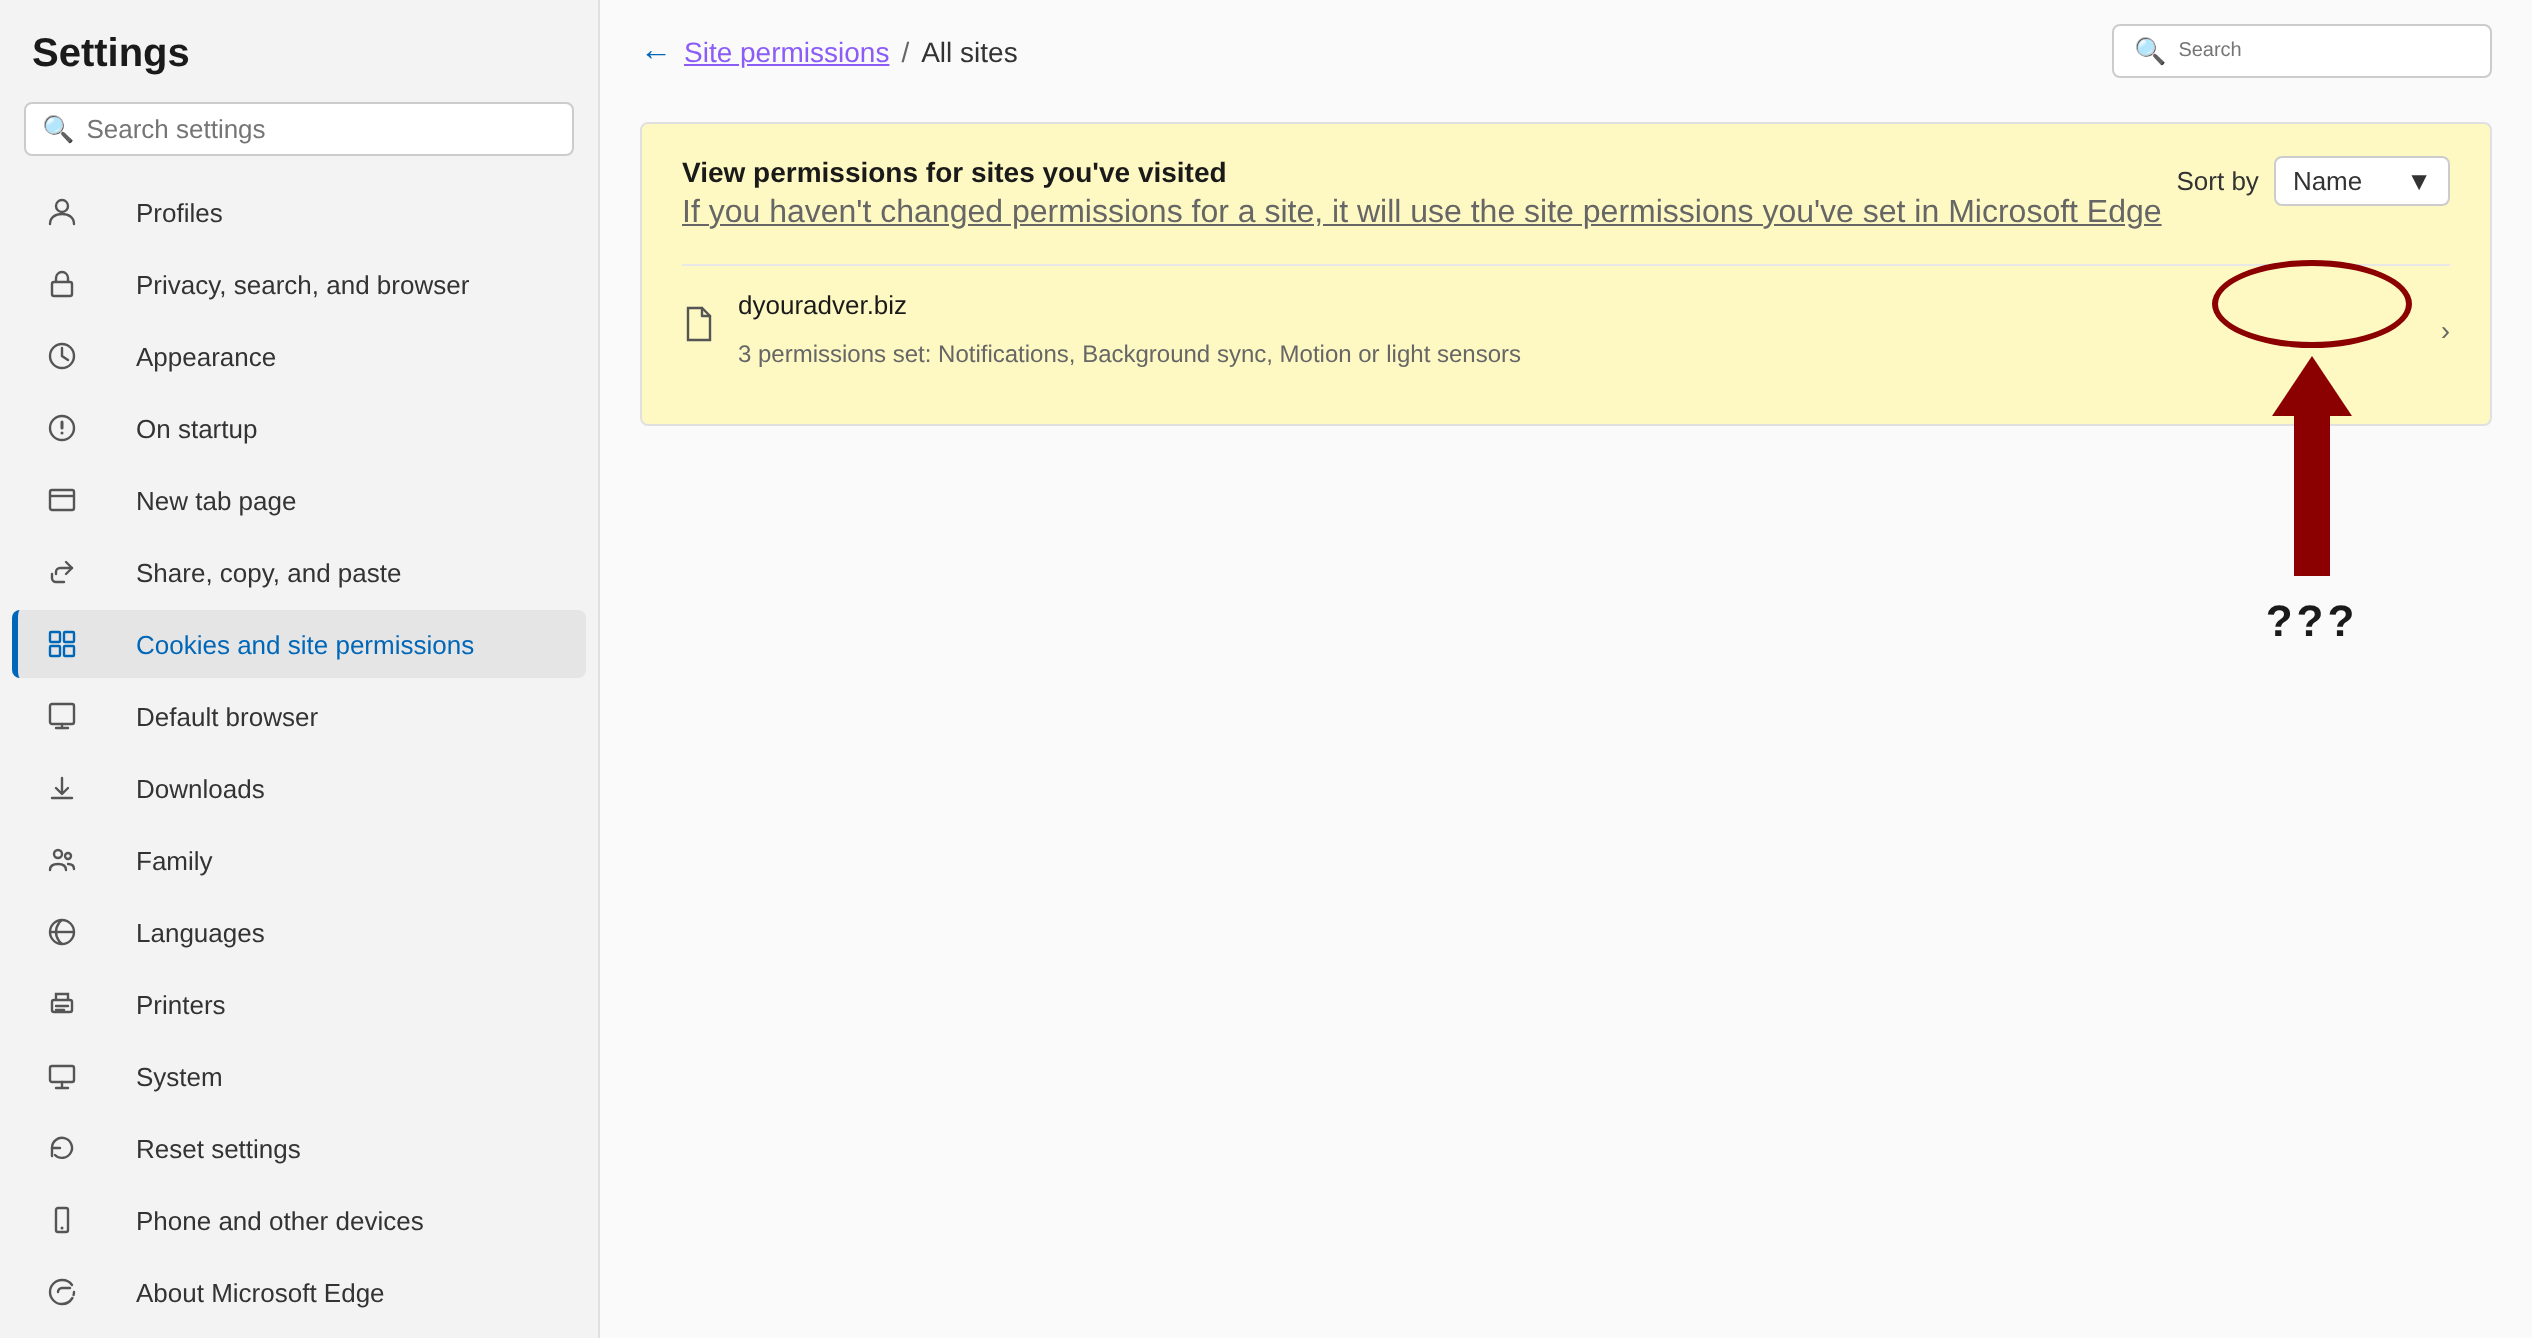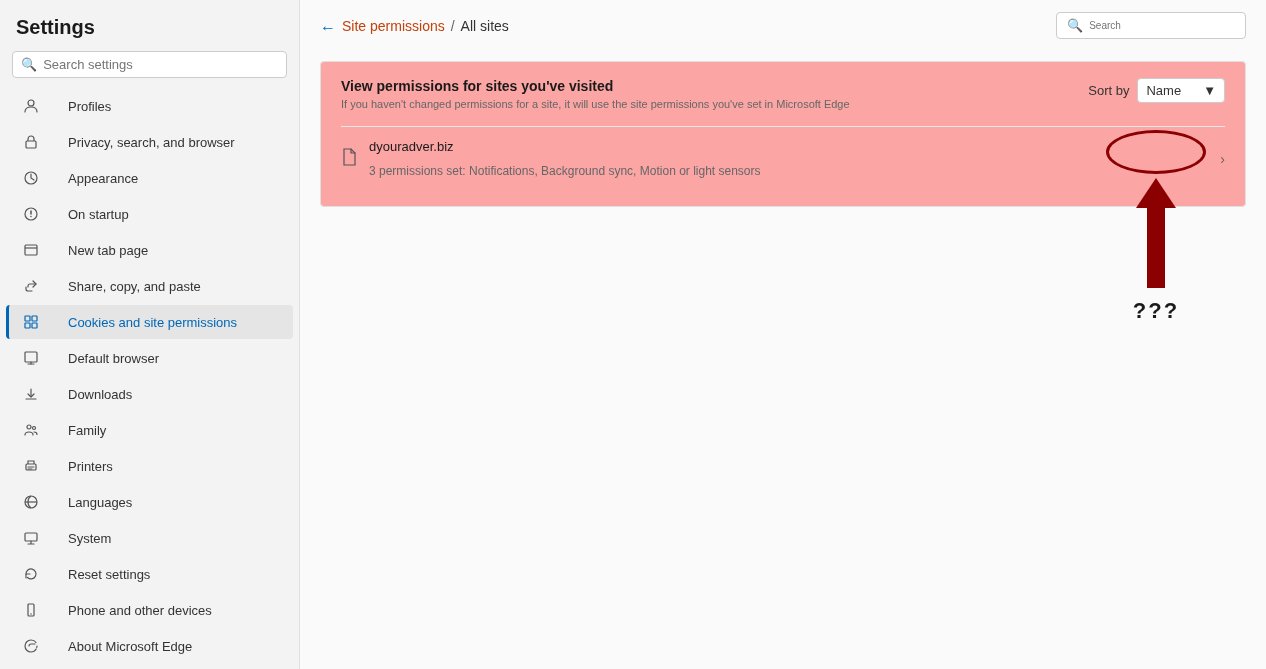--- a/index.html
+++ b/index.html
@@ -82,21 +82,21 @@
       display: flex;
       align-items: center;
       gap: 6px;
       font-size: 14px;
     }
     .breadcrumb .back-arrow {
       color: #0067b8;
       cursor: pointer;
       font-size: 16px;
     }
-    .breadcrumb .link { color: #c2410c; cursor: pointer; }
+    .breadcrumb .link { color: #8b5cf6; cursor: pointer; text-decoration: underline; }
     .breadcrumb .sep { color: #666; }
     .breadcrumb .current { color: #333; font-weight: 400; }
     .search-header {
       display: flex;
       align-items: center;
       background: #fff;
       border: 1px solid #ccc;
       border-radius: 4px;
       padding: 5px 10px;
       width: 190px;
@@ -109,40 +109,41 @@
       flex: 1;
       background: transparent;
     }
 
     .content-area {
       flex: 1;
       padding: 10px 20px;
       overflow-y: auto;
     }
     .permissions-card {
-      background: #fca5a5;
+      background: #fef9c3;
       border: 1px solid #e0e0e0;
       border-radius: 4px;
       padding: 16px 20px;
     }
     .permissions-header {
       display: flex;
       align-items: flex-start;
       justify-content: space-between;
       margin-bottom: 16px;
     }
     .permissions-header-text h2 {
       font-size: 14px;
       font-weight: 600;
       color: #1a1a1a;
     }
     .permissions-header-text p {
-      font-size: 11px;
+      font-size: 16px;
       color: #666;
       margin-top: 4px;
+      text-decoration: underline;
     }
     .sort-by {
       display: flex;
       align-items: center;
       gap: 8px;
       font-size: 13px;
       color: #333;
     }
     .sort-dropdown {
       display: flex;
@@ -326,37 +327,37 @@
           <path d="M2 13c0-2.21 1.79-3 4-3s4 .79 4 3" stroke="#555" stroke-width="1.2" stroke-linecap="round"></path>
           <path d="M11 10c1.5 0 3 .5 3 2.5" stroke="#555" stroke-width="1.2" stroke-linecap="round"></path>
         </svg>
     </span>
     <span>Family</span>
   </div>
 
   <div class="nav-item">
     <span class="icon">
       <svg width="16" height="16" viewBox="0 0 16 16" fill="none">
+          <circle cx="8" cy="8" r="6" stroke="#555" stroke-width="1.2"></circle>
+          <path d="M8 2c0 0-3 2-3 6s3 6 3 6" stroke="#555" stroke-width="1.2"></path>
+          <path d="M2 8h12" stroke="#555" stroke-width="1.2"></path>
+        </svg>
+    </span>
+    <span>Languages</span>
+  </div>
+
+  <div class="nav-item">
+    <span class="icon">
+      <svg width="16" height="16" viewBox="0 0 16 16" fill="none">
           <rect x="3" y="6" width="10" height="6" rx="1" stroke="#555" stroke-width="1.2"></rect>
           <path d="M5 6V3h6v3" stroke="#555" stroke-width="1.2"></path>
           <path d="M5 9h6M5 11h4" stroke="#555" stroke-width="1.2" stroke-linecap="round"></path>
         </svg>
     </span>
     <span>Printers</span>
-  </div>
-
-  <div class="nav-item">
-    <span class="icon">
-      <svg width="16" height="16" viewBox="0 0 16 16" fill="none">
-          <circle cx="8" cy="8" r="6" stroke="#555" stroke-width="1.2"></circle>
-          <path d="M8 2c0 0-3 2-3 6s3 6 3 6" stroke="#555" stroke-width="1.2"></path>
-          <path d="M2 8h12" stroke="#555" stroke-width="1.2"></path>
-        </svg>
-    </span>
-    <span>Languages</span>
   </div>
 
   <div class="nav-item">
     <span class="icon">
       <svg width="16" height="16" viewBox="0 0 16 16" fill="none">
           <rect x="2" y="3" width="12" height="8" rx="1" stroke="#555" stroke-width="1.2"></rect>
           <path d="M5 14h6M8 11v3" stroke="#555" stroke-width="1.2" stroke-linecap="round"></path>
         </svg>
     </span>
     <span>System</span>

